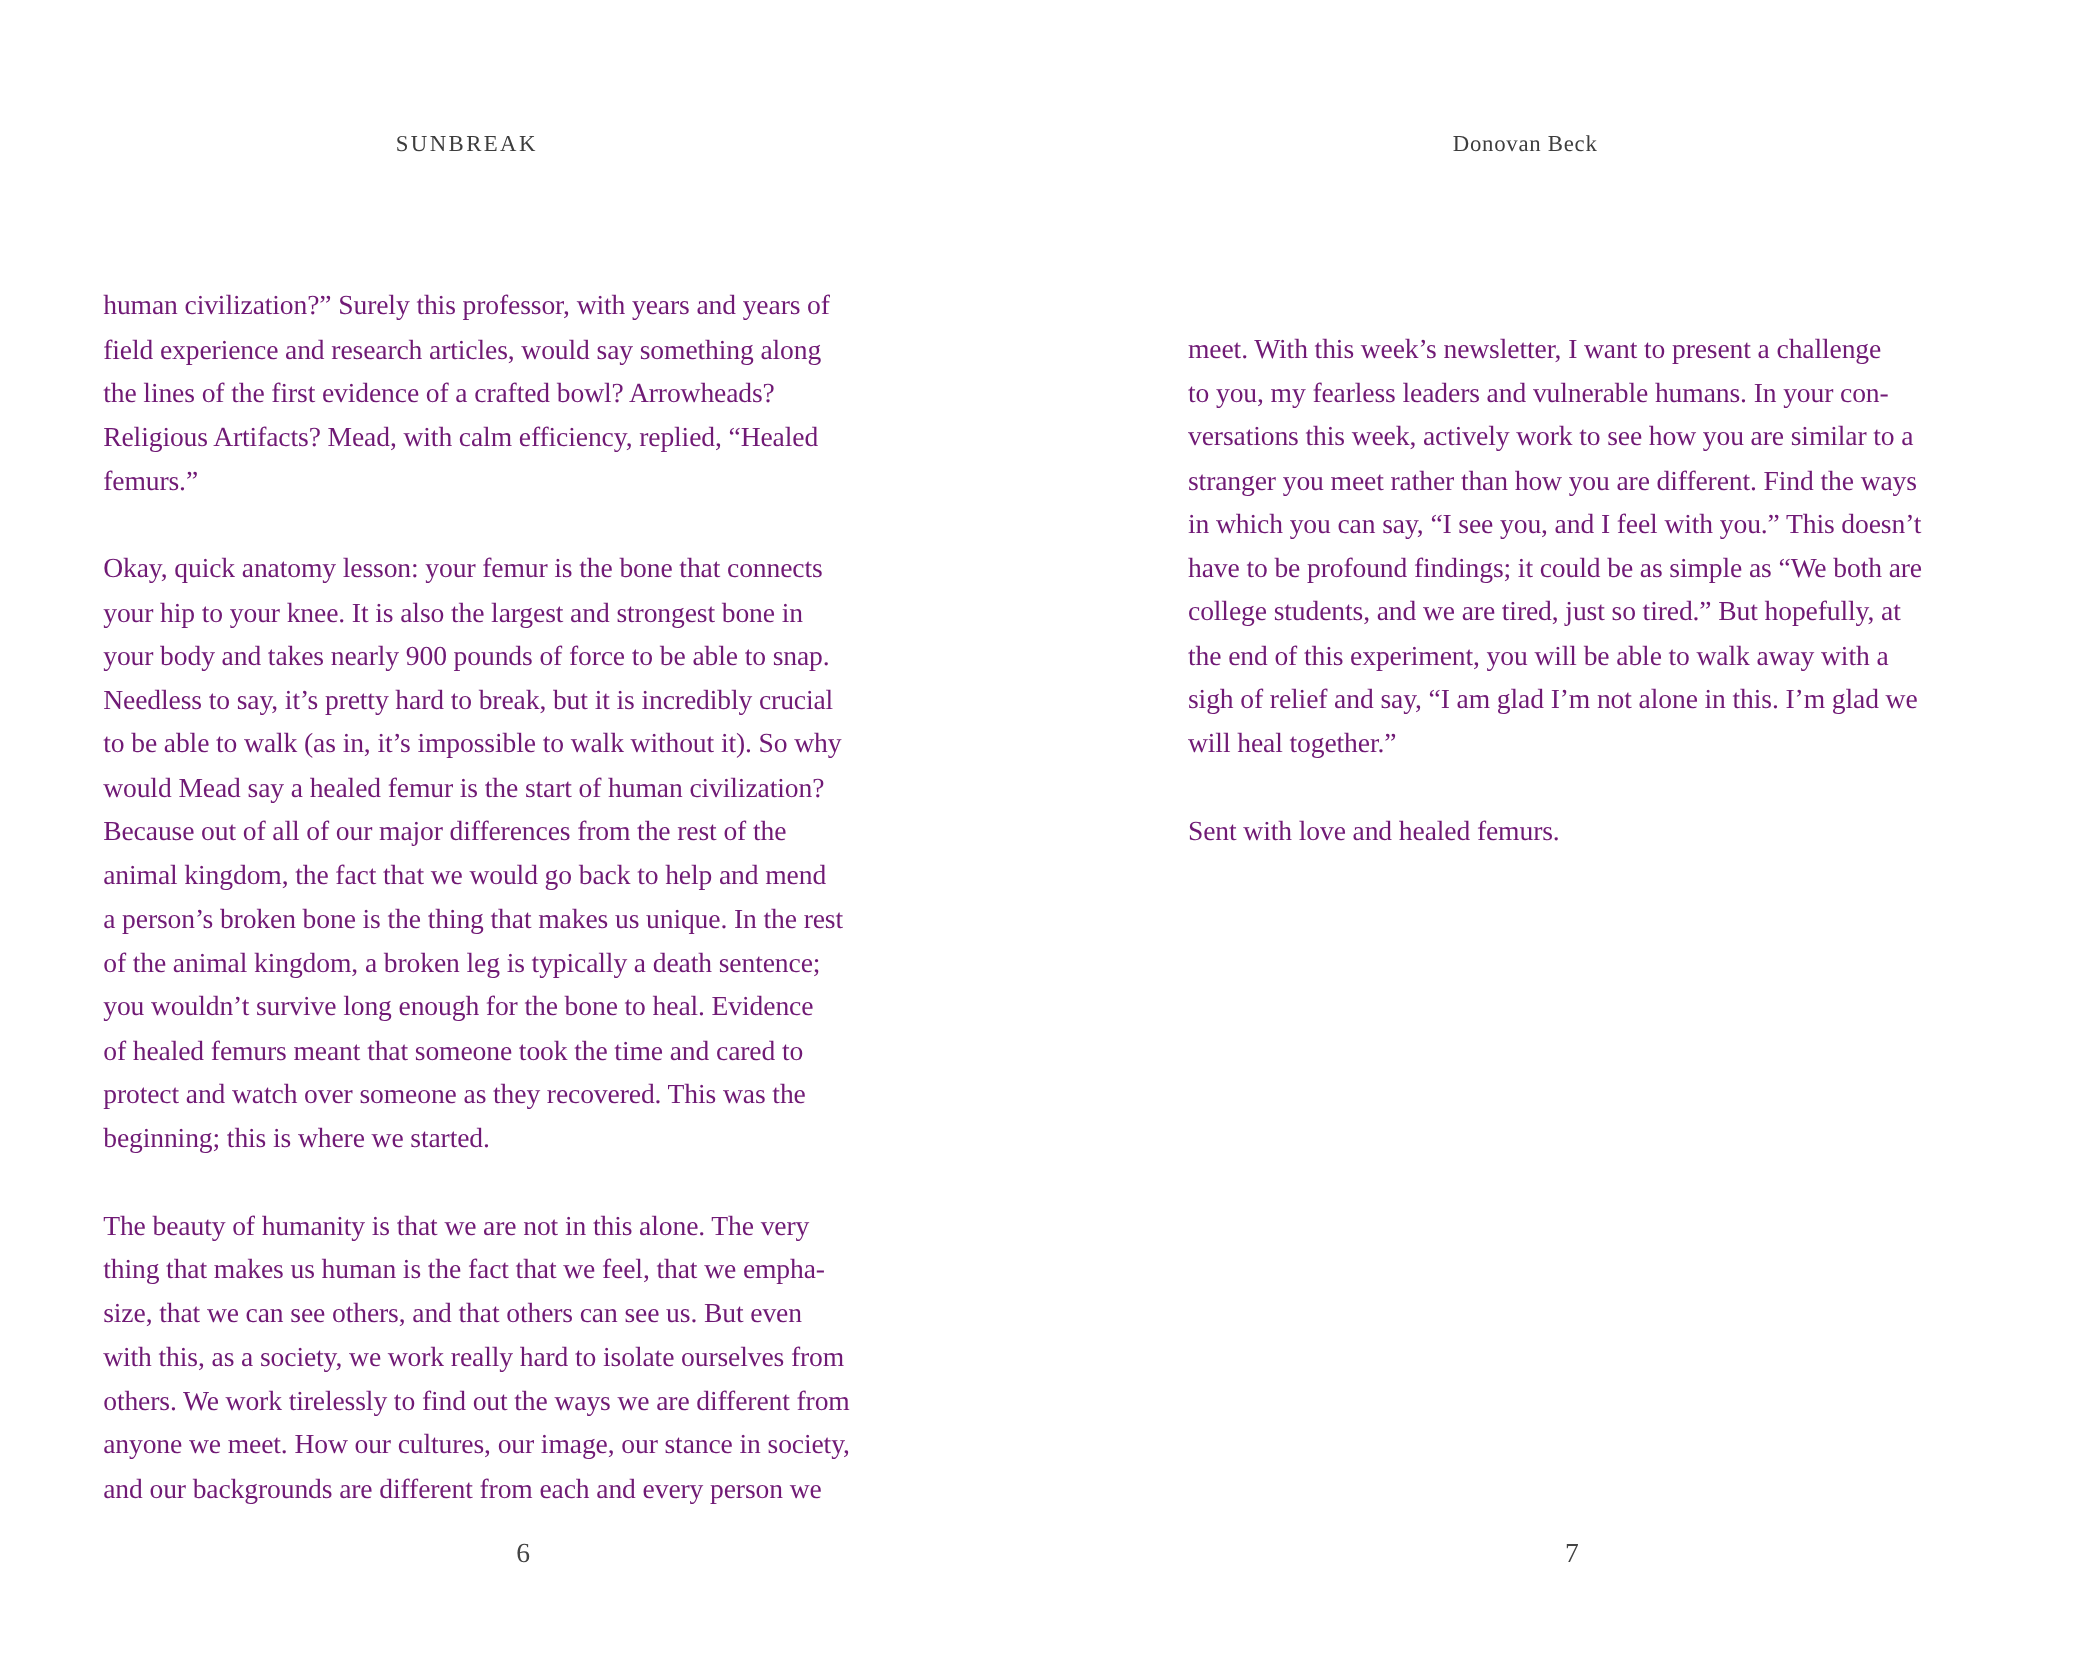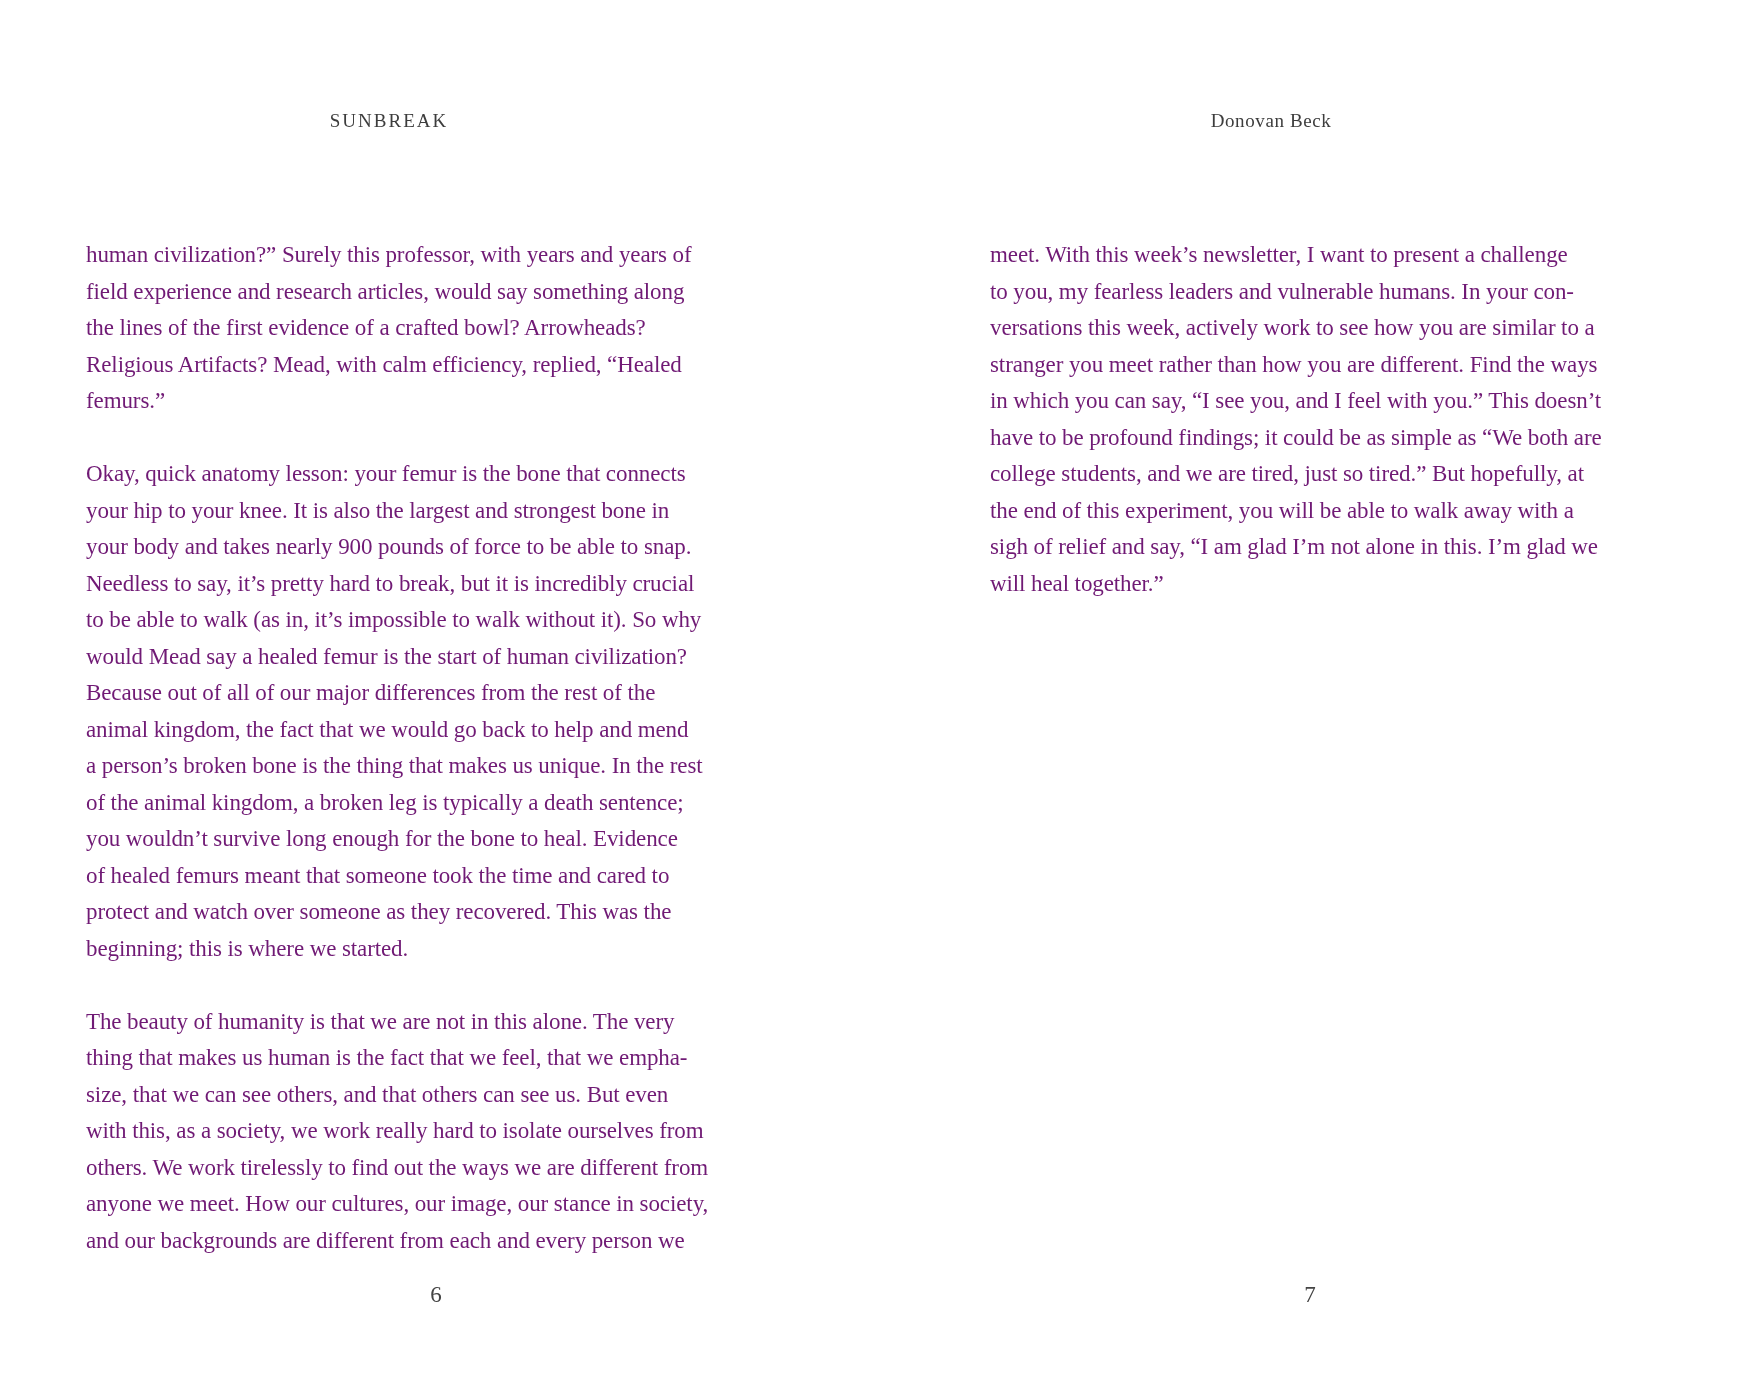--- a/index.html
+++ b/index.html
@@ -41,21 +41,21 @@
   .text-column {
     position: absolute;
     top: 237px;
     width: 690px;
     font-size: 23px;
     line-height: 36.5px;
     letter-spacing: -0.1px;
     color: #701a75;
   }
   .text-column.left-col  { left: 86px; }
-  .text-column.right-col { left: 990px; }
+  .text-column.right-col { left: 990px; margin-top: 36px; }
 
   .para {
     margin: 0 0 36.5px 0;
     padding: 0;
   }
   .para:last-child { margin-bottom: 0; }
 
   .folio {
     position: absolute;
     top: 1281px;
@@ -80,19 +80,20 @@
   <div class="running-header author-name">Donovan Beck</div>
 
   <div class="text-column left-col">
       <p class="para">human civilization?” Surely this professor, with years and years of<br>field experience and research articles, would say something along<br>the lines of the first evidence of a crafted bowl? Arrowheads?<br>Religious Artifacts? Mead, with calm efficiency, replied, “Healed<br>femurs.”</p>
       <p class="para">Okay, quick anatomy lesson: your femur is the bone that connects<br>your hip to your knee. It is also the largest and strongest bone in<br>your body and takes nearly 900 pounds of force to be able to snap.<br>Needless to say, it’s pretty hard to break, but it is incredibly crucial<br>to be able to walk (as in, it’s impossible to walk without it). So why<br>would Mead say a healed femur is the start of human civilization?<br>Because out of all of our major differences from the rest of the<br>animal kingdom, the fact that we would go back to help and mend<br>a person’s broken bone is the thing that makes us unique. In the rest<br>of the animal kingdom, a broken leg is typically a death sentence;<br>you wouldn’t survive long enough for the bone to heal. Evidence<br>of healed femurs meant that someone took the time and cared to<br>protect and watch over someone as they recovered. This was the<br>beginning; this is where we started.</p>
       <p class="para">The beauty of humanity is that we are not in this alone. The very<br>thing that makes us human is the fact that we feel, that we empha-<br>size, that we can see others, and that others can see us. But even<br>with this, as a society, we work really hard to isolate ourselves from<br>others. We work tirelessly to find out the ways we are different from<br>anyone we meet. How our cultures, our image, our stance in society,<br>and our backgrounds are different from each and every person we</p>
     </div>
 
   <div class="text-column right-col">
       <p class="para">meet. With this week’s newsletter, I want to present a challenge<br>to you, my fearless leaders and vulnerable humans. In your con-<br>versations this week, actively work to see how you are similar to a<br>stranger you meet rather than how you are different. Find the ways<br>in which you can say, “I see you, and I feel with you.” This doesn’t<br>have to be profound findings; it could be as simple as “We both are<br>college students, and we are tired, just so tired.” But hopefully, at<br>the end of this experiment, you will be able to walk away with a<br>sigh of relief and say, “I am glad I’m not alone in this. I’m glad we<br>will heal together.”</p>
+      <p class="para">Sent with love and healed femurs.</p>
     </div>
 
   <div class="folio folio-left">6</div>
 
   <div class="folio folio-right">7</div>
 
 </div>
 
 </body></html>

